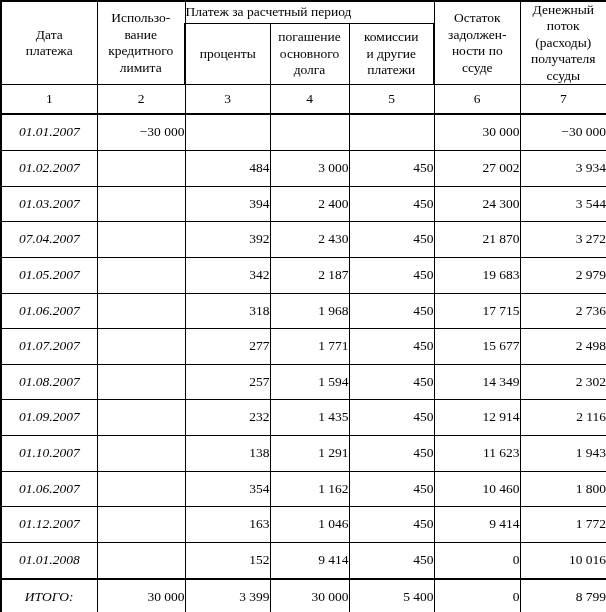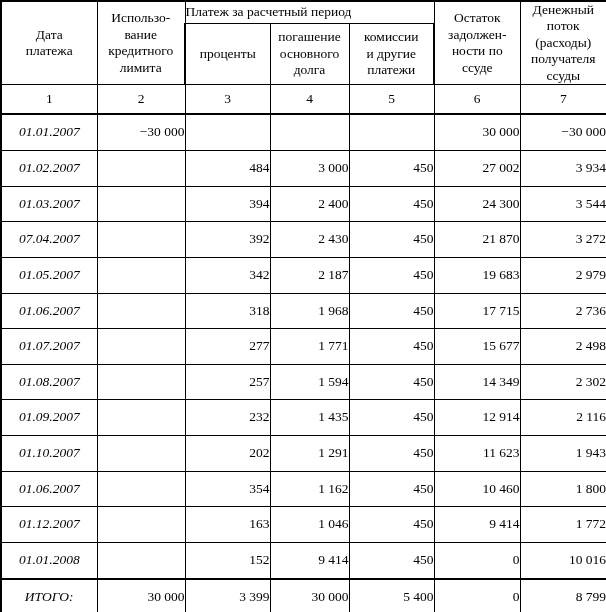--- a/index.html
+++ b/index.html
@@ -201,21 +201,21 @@
         <td class="cell-empty"></td>
         <td class="cell-num">232</td>
         <td class="cell-num">1 435</td>
         <td class="cell-num">450</td>
         <td class="cell-num">12 914</td>
         <td class="cell-num">2 116</td>
       </tr>
       <tr class="datarow">
         <td class="cell-date">01.10.2007</td>
         <td class="cell-empty"></td>
-        <td class="cell-num">202</td>
+        <td class="cell-num">138</td>
         <td class="cell-num">1 291</td>
         <td class="cell-num">450</td>
         <td class="cell-num">11 623</td>
         <td class="cell-num">1 943</td>
       </tr>
       <tr class="datarow">
         <td class="cell-date">01.06.2007</td>
         <td class="cell-empty"></td>
         <td class="cell-num">354</td>
         <td class="cell-num">1 162</td>

